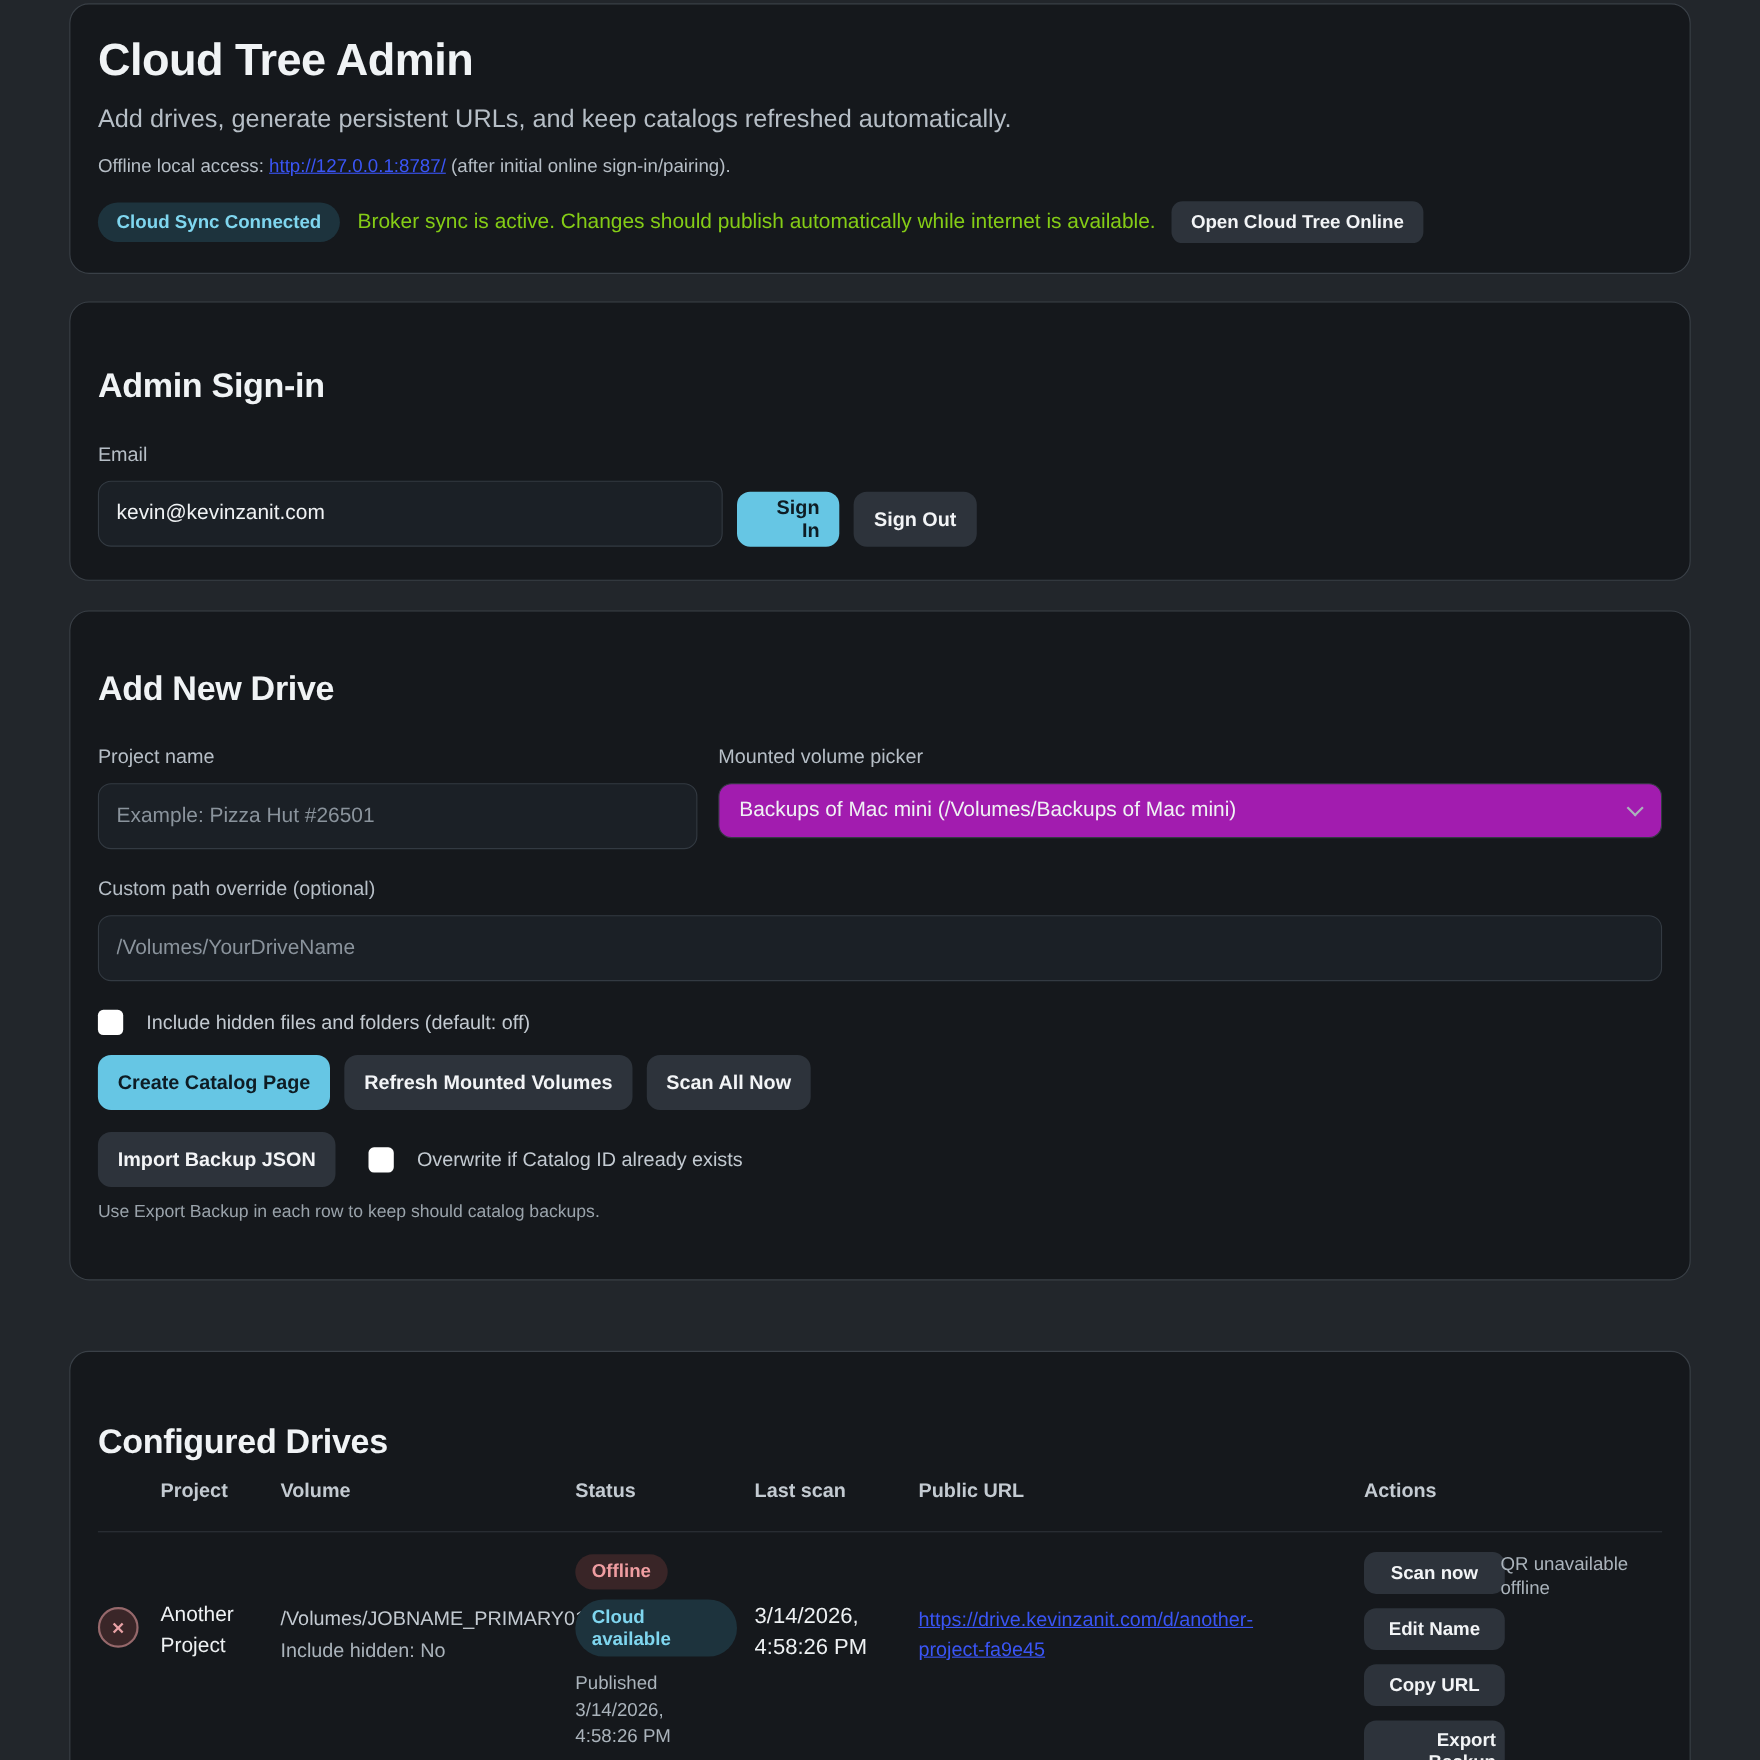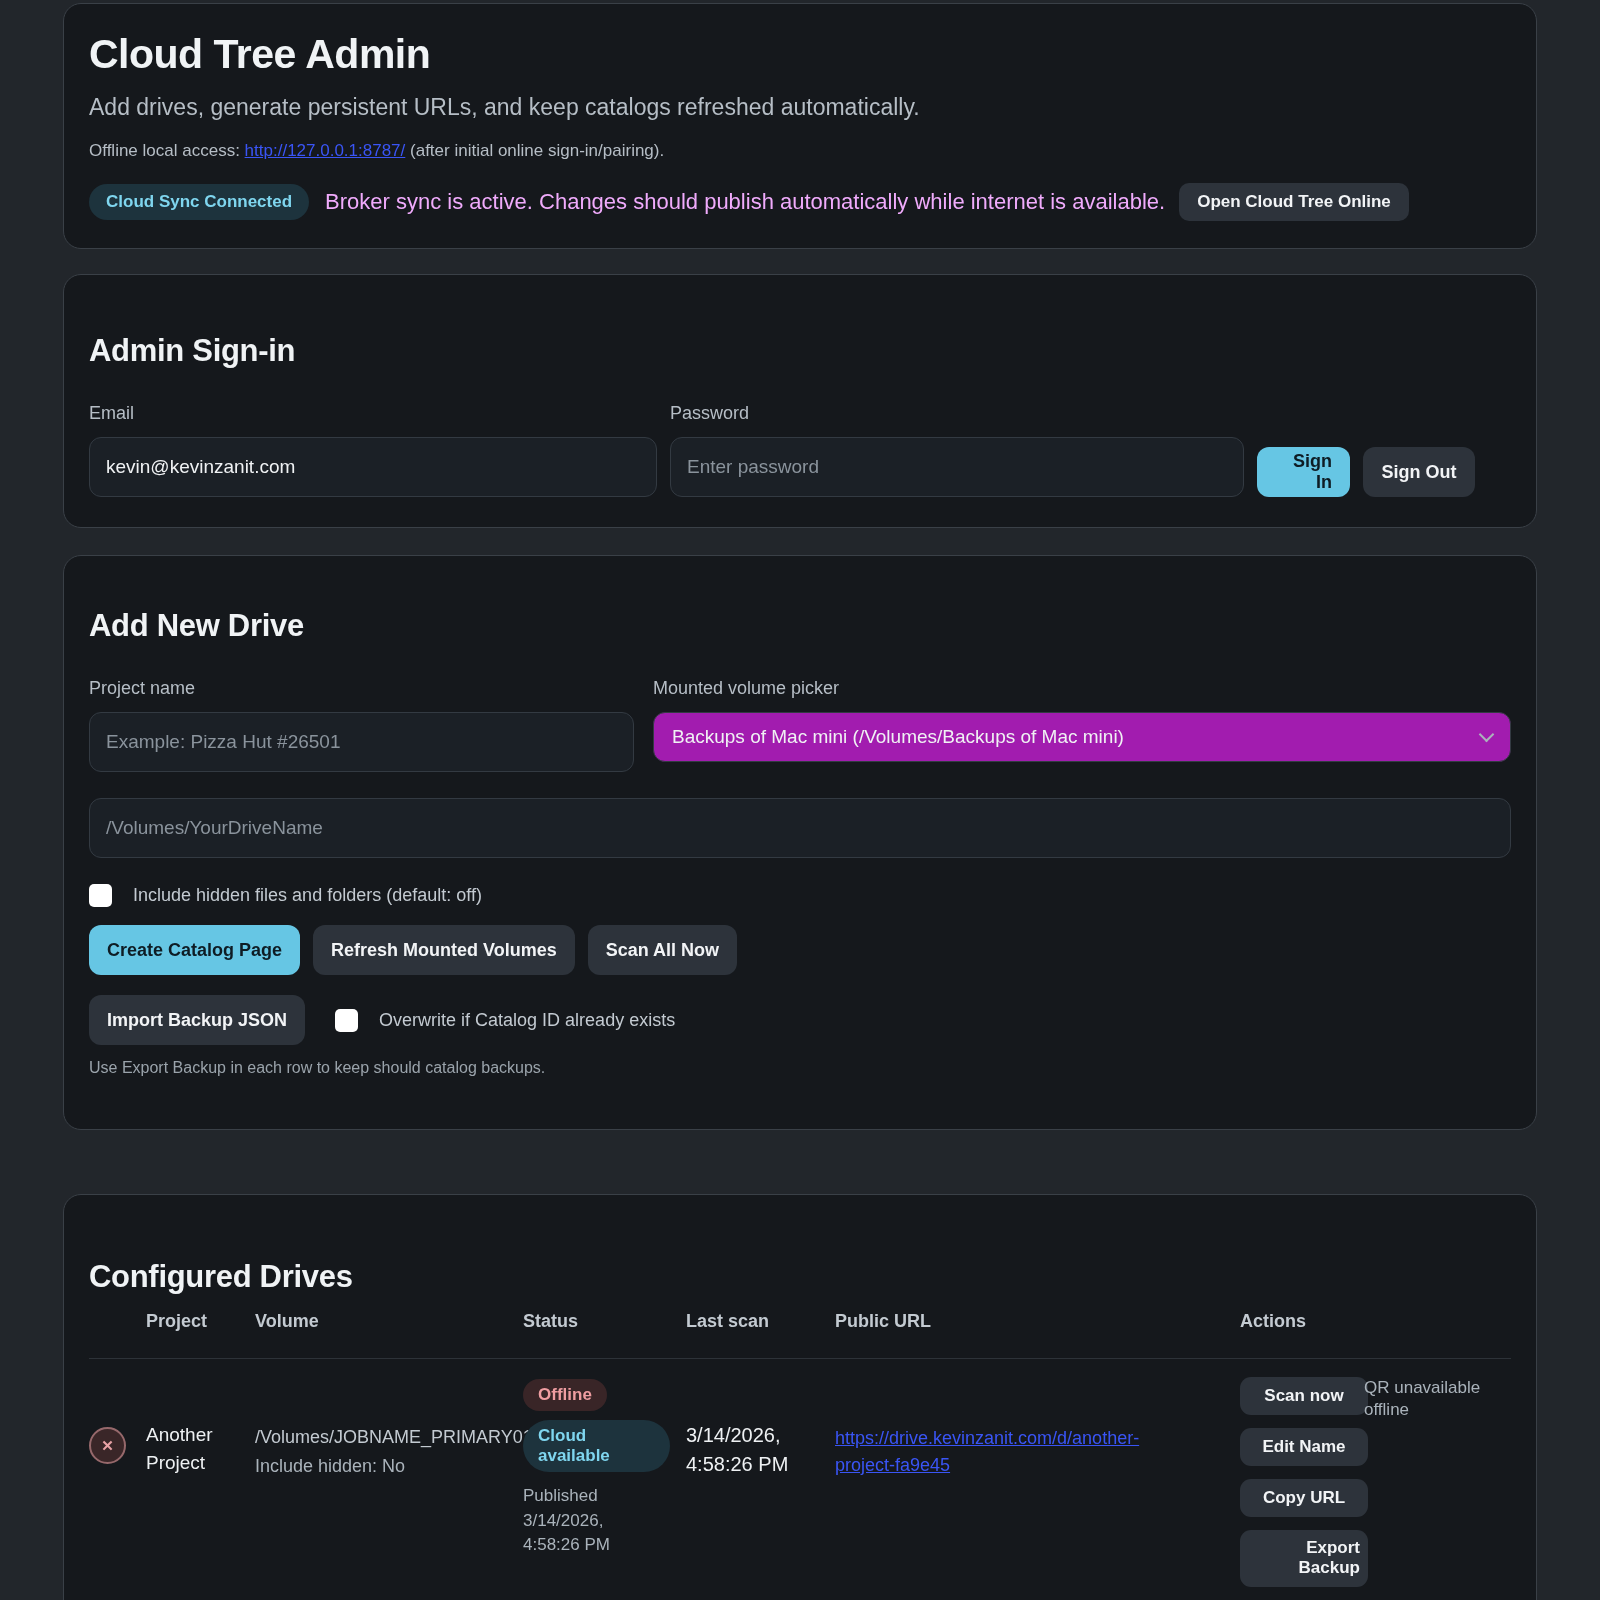--- a/index.html
+++ b/index.html
@@ -23,21 +23,21 @@
   h1{font-size:41px;font-weight:bold;letter-spacing:-0.5px;margin:27px 0 0;color:#f0f3f5;}
   h2{font-size:31px;font-weight:bold;letter-spacing:-0.3px;margin:0;color:#f0f3f5;}
   .subtitle{font-size:23px;color:#b6bec6;margin-top:16px;}
   .offline-line{font-size:17px;color:#b6bec6;margin-top:20px;}
   .offline-line a{color:var(--link);text-decoration:underline;}
   .badge-row{display:flex;align-items:center;margin-top:22px;}
   .sync-badge{
     background:#1d333d;color:var(--badge-cyan);
     font-weight:bold;font-size:17px;padding:8px 17px;border-radius:999px;
   }
-  .sync-text{color:#f0abfc;font-size:22px;margin-left:16px;}
+  .sync-text{color:#84cc16;font-size:19px;margin-left:16px;}
   .btn{
     display:inline-flex;align-items:center;justify-content:center;
     background:#2d333b;color:#f2f4f6;font-family:inherit;
     font-weight:bold;font-size:18px;border:none;border-radius:12px;
     padding:0 18px;height:50px;cursor:pointer;text-align:right;
   }
   .btn-sm{height:38px;font-size:17px;border-radius:11px;}
   .btn-accent{background:var(--accent);color:#0e1c24;}
   #card-header{margin-top:3px;padding-bottom:27px;}
   #card-header .btn-open{height:38px;font-size:17px;margin-left:14px;border-radius:10px;}
@@ -138,24 +138,20 @@
   </div>
 </div>
 
 <div class="card" id="card-signin">
   <h2>Admin Sign-in</h2>
   <div class="form-row">
     <div class="field f-email">
       <label>Email</label>
       <input class="tinput" type="text" value="kevin@kevinzanit.com" style="">
     </div>
-    <div class="field f-password">
-      <label>Password</label>
-      <input class="tinput" type="password" placeholder="Enter password" style="">
-    </div>
     <button class="btn btn-accent btn-signin">Sign In</button>
     <button class="btn btn-signout">Sign Out</button>
   </div>
 </div>
 
 <div class="card" id="card-add">
   <h2>Add New Drive</h2>
   <div class="row-two">
     <div class="field f-project">
       <label>Project name</label>
@@ -163,20 +159,21 @@
     </div>
     <div class="field f-picker">
       <label>Mounted volume picker</label>
       <div class="selectbox">
         <span>Backups of Mac mini (/Volumes/Backups of Mac mini)</span>
         <span class="chev"></span>
       </div>
     </div>
   </div>
   <div class="field row-full">
+    <label>Custom path override (optional)</label>
     <input class="tinput" type="text" placeholder="/Volumes/YourDriveName" style="">
   </div>
   <div class="check-row">
     <div class="checkbox"></div>
     <span class="check-label">Include hidden files and folders (default: off)</span>
   </div>
   <div class="btns-row">
     <button class="btn btn-accent">Create Catalog Page</button>
     <button class="btn">Refresh Mounted Volumes</button>
     <button class="btn">Scan All Now</button>

